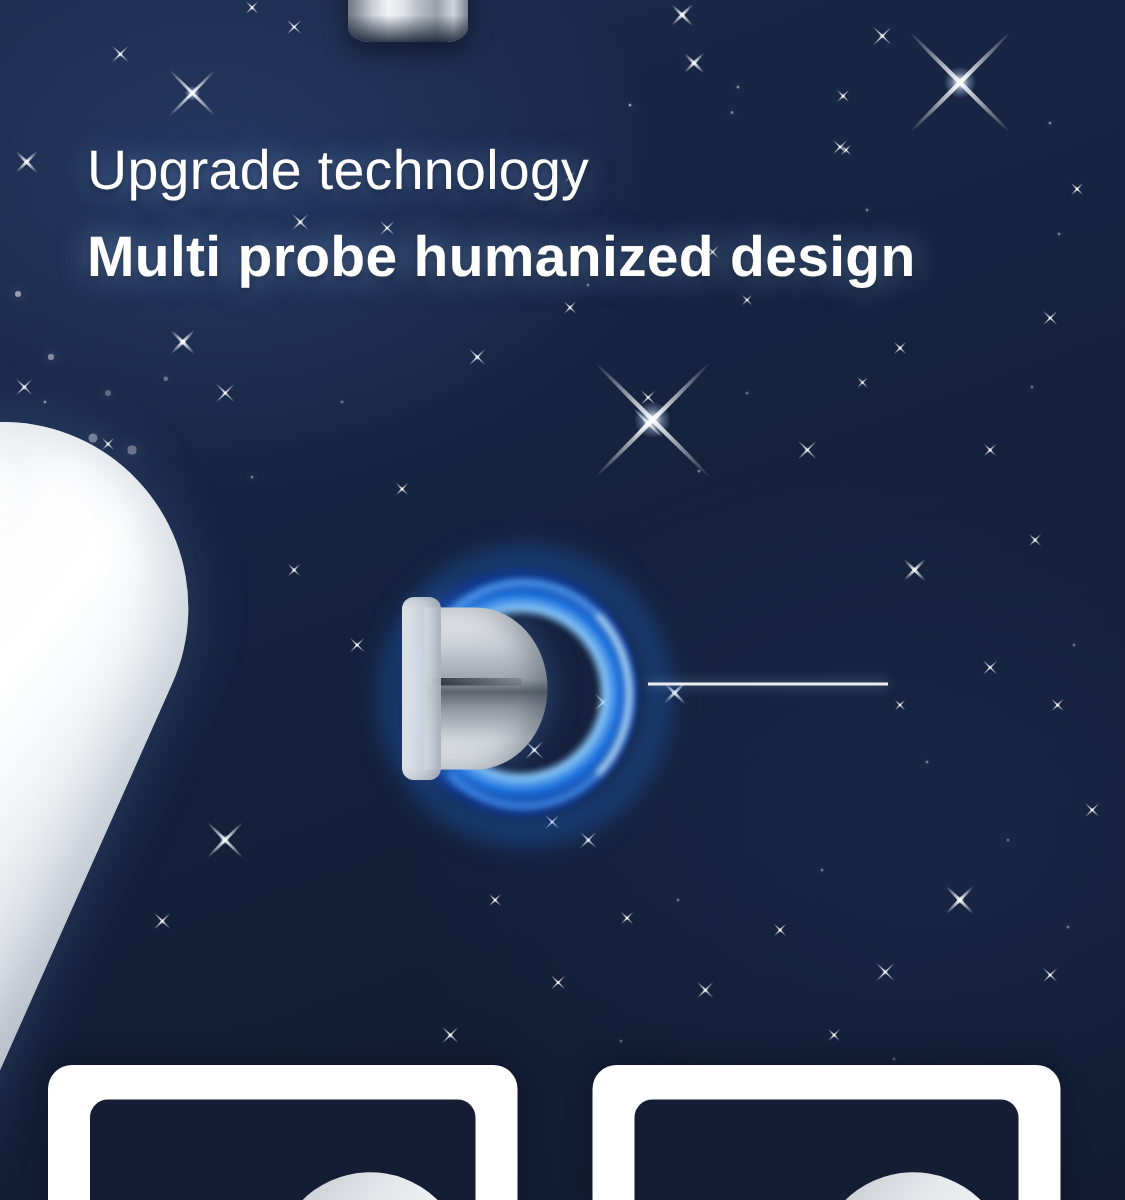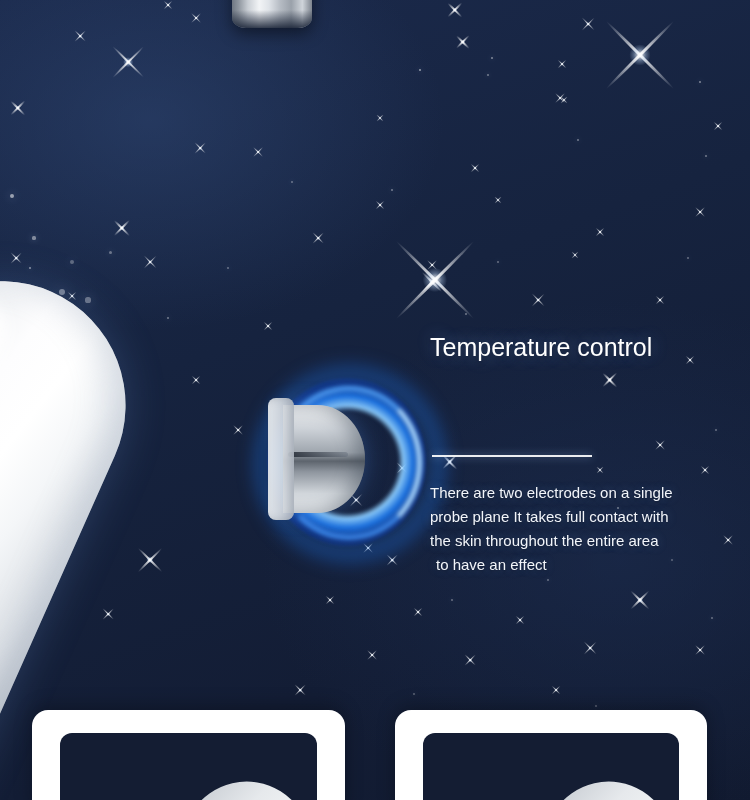--- a/index.html
+++ b/index.html
@@ -445,31 +445,26 @@
   <div id="halo-arc"></div>
 
   <div id="probe-head"></div>
   <div id="probe-head-seam"></div>
   <div id="probe-collar"></div>
 
   <div id="probe">
     <div id="probe-gloss"></div>
   </div>
 
+  <div id="h-upgrade">Upgrade technology</div>
+  <div id="h-multi">Multi probe humanized design</div>
 
   <div id="h-temp">
-    <span class="l1">Temperature control</span>
   </div>
   <div id="divider"></div>
-  <div id="body-copy">
-    <span>There are two electrodes on a single</span>
-    <span>probe plane It takes full contact with</span>
-    <span>the skin throughout the entire area</span>
-    <span class="indent">to have an effect</span>
-  </div>
 
   <div class="card" id="card-1">
     <div class="card-inner">
       <div class="card-probe"></div>
     </div>
   </div>
   <div class="card" id="card-2">
     <div class="card-inner">
       <div class="card-probe"></div>
     </div>

